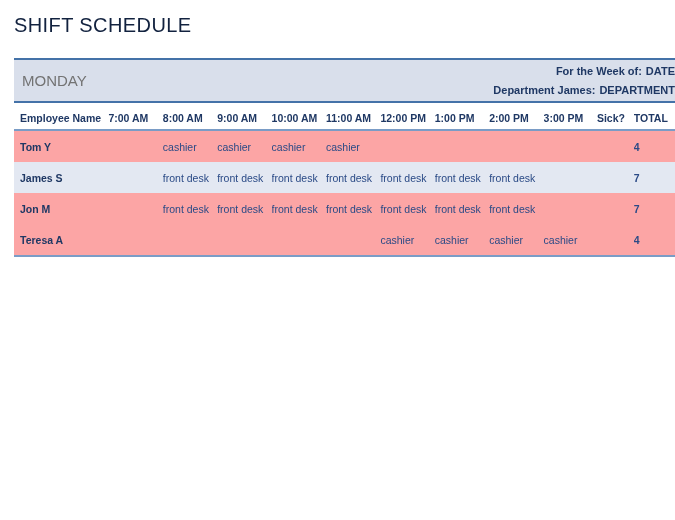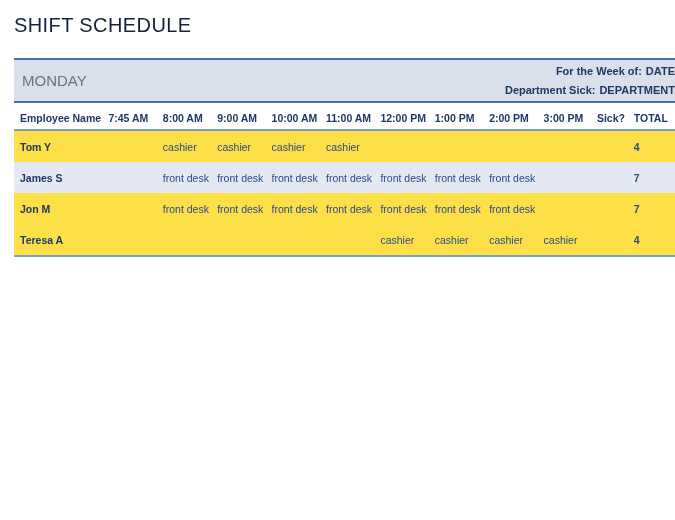--- a/index.html
+++ b/index.html
@@ -93,21 +93,21 @@
   }
   #schedule-table td.name-cell {
     font-weight: bold;
     color: #1f3864;
     padding-left: 6px;
   }
   #schedule-table th.name-head {
     padding-left: 6px;
   }
   tr.shaded td { background: #e3e8f2; }
-  tr.plain  td { background: #fde047; }
+  tr.plain  td { background: #fca5a5; }
   tr.last-row td { border-bottom: 2px solid #7a9cc6; }
 
   
   col.c-name  { width: 92px; }
   col.c-slot  { width: 53px; }
   col.c-slot9 { width: 52px; }
   col.c-sick  { width: 36px; }
   col.c-total { width: 40px; }
 
   .total-cell { color: #c0504d; font-weight: bold; text-align: left; }
@@ -118,21 +118,21 @@
 <div id="doc-title">SHIFT SCHEDULE</div>
 
 <div id="banner">
   <div id="day-label">MONDAY</div>
 
   <div class="meta-row" id="meta-week">
     <span class="meta-label">For the Week of:</span><span class="meta-value">DATE</span>
   </div>
 
   <div class="meta-row" id="meta-dept">
-    <span class="meta-label">Department Sick:</span><span class="meta-value">DEPARTMENT</span>
+    <span class="meta-label">Department James:</span><span class="meta-value">DEPARTMENT</span>
   </div>
 </div>
 
 <table id="schedule-table">
   <colgroup>
     <col class="c-name">
     <col class="c-slot">
       <col class="c-slot">
       <col class="c-slot">
       <col class="c-slot">
@@ -140,21 +140,21 @@
       <col class="c-slot">
       <col class="c-slot">
       <col class="c-slot">
     <col class="c-slot9">
     <col class="c-sick">
     <col class="c-total">
   </colgroup>
   <thead>
     <tr>
       <th class="name-head">Employee Name</th>
-      <th>7:45 AM</th>
+      <th>7:00 AM</th>
       <th>8:00 AM</th>
       <th>9:00 AM</th>
       <th>10:00 AM</th>
       <th>11:00 AM</th>
       <th>12:00 PM</th>
       <th>1:00 PM</th>
       <th>2:00 PM</th>
       <th>3:00 PM</th>
       <th>Sick?</th>
       <th>TOTAL</th>

